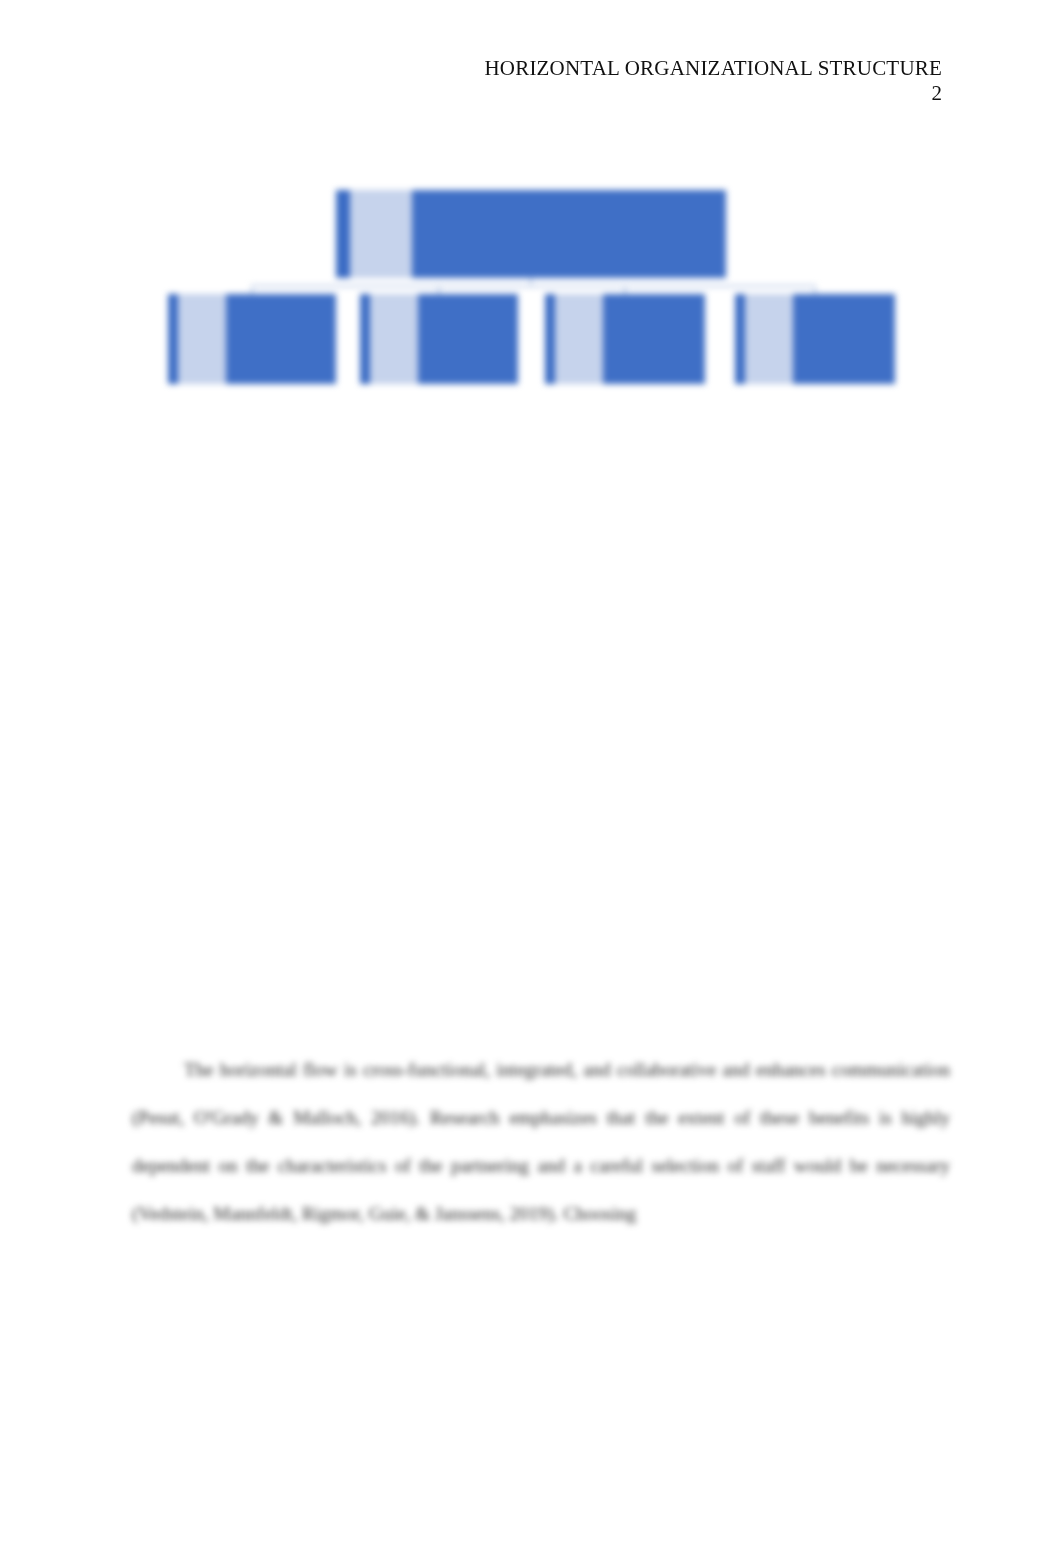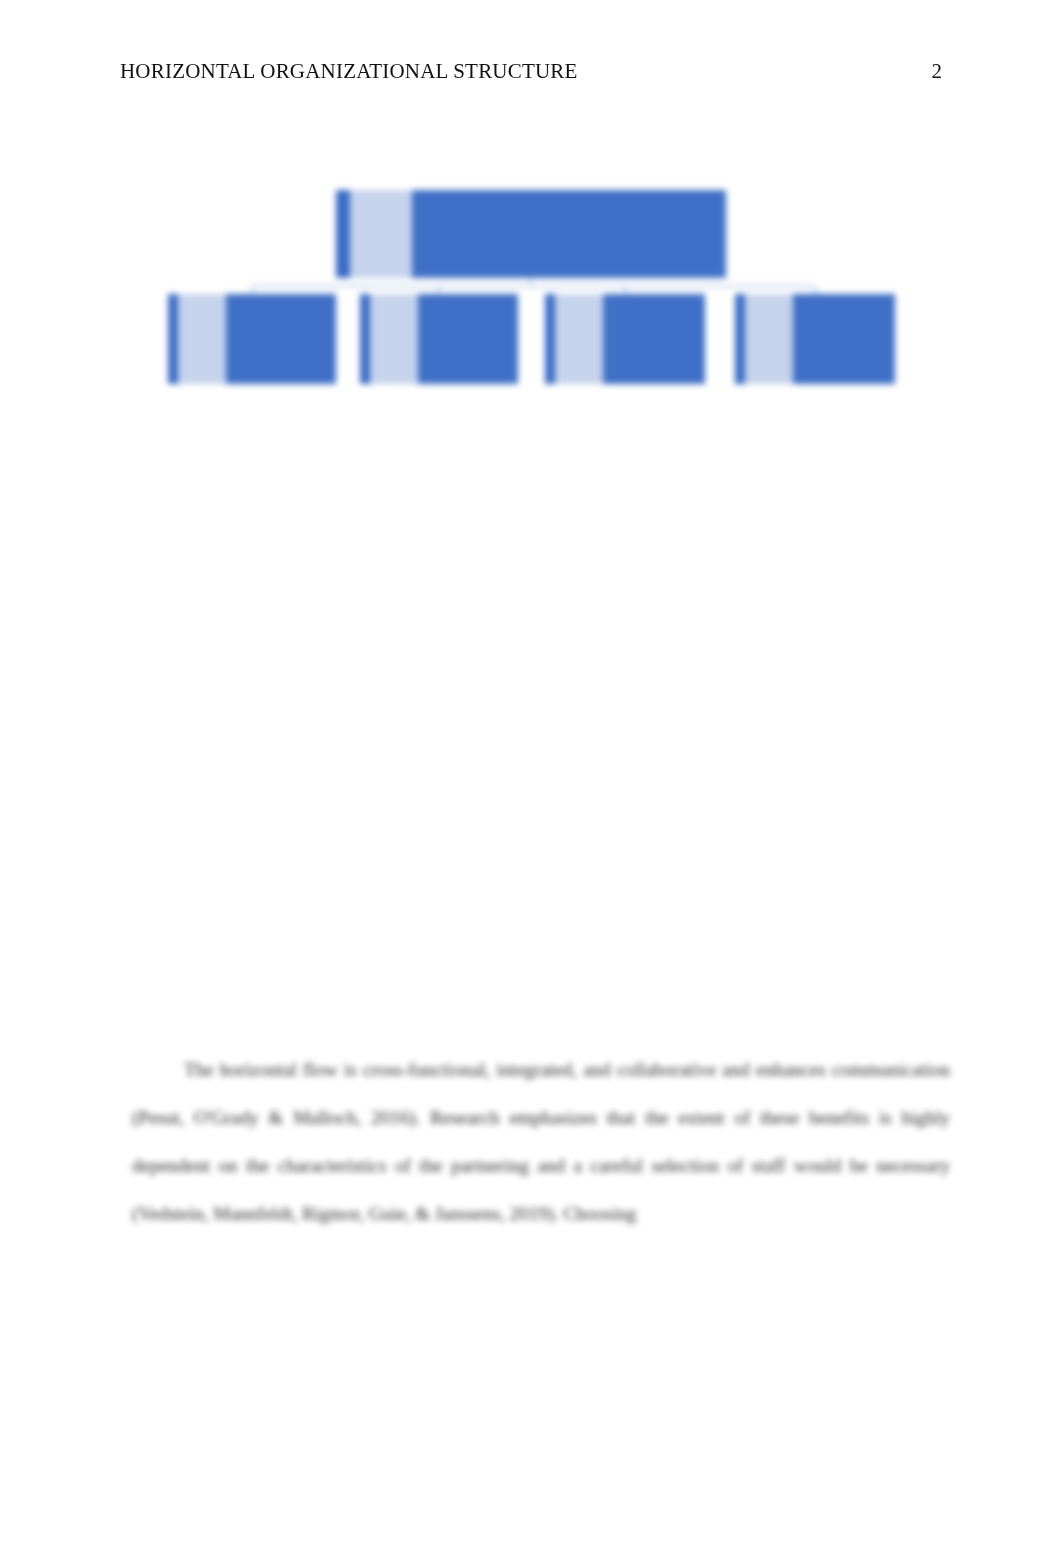--- a/index.html
+++ b/index.html
@@ -22,22 +22,23 @@
   }
 
   
   .running-header {
     position: absolute;
     left: 120px;
     top: 56px;
     width: 822px;
     height: 30px;
     display: flex;
-    align-items: center;
+    align-items: flex-end;
     justify-content: space-between;
+    flex-direction: column;
   }
 
   .running-header-title {
     font-family: "Liberation Serif", "DejaVu Serif", serif;
     font-size: 21px;
     letter-spacing: 0.2px;
     color: #111111;
     white-space: nowrap;
   }
 

